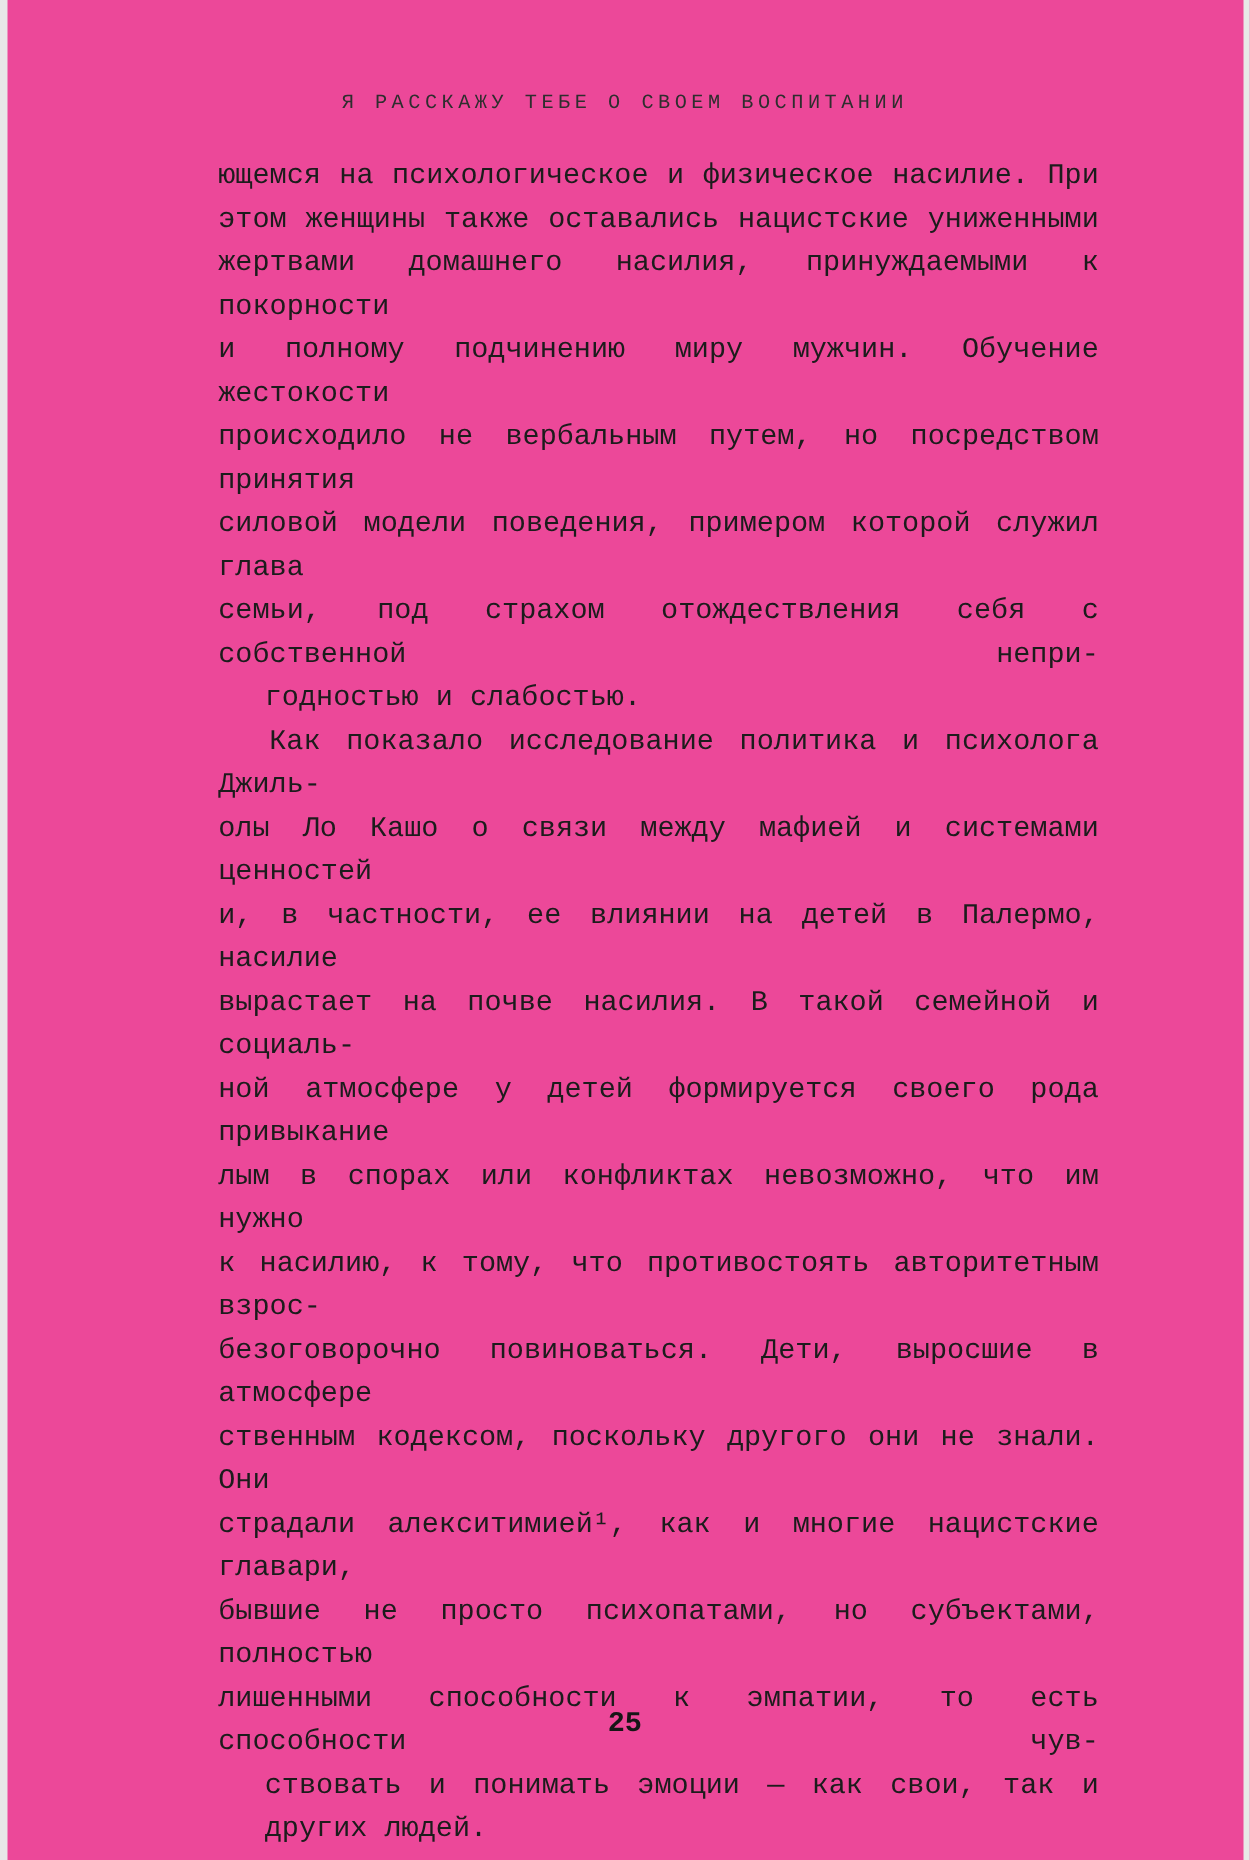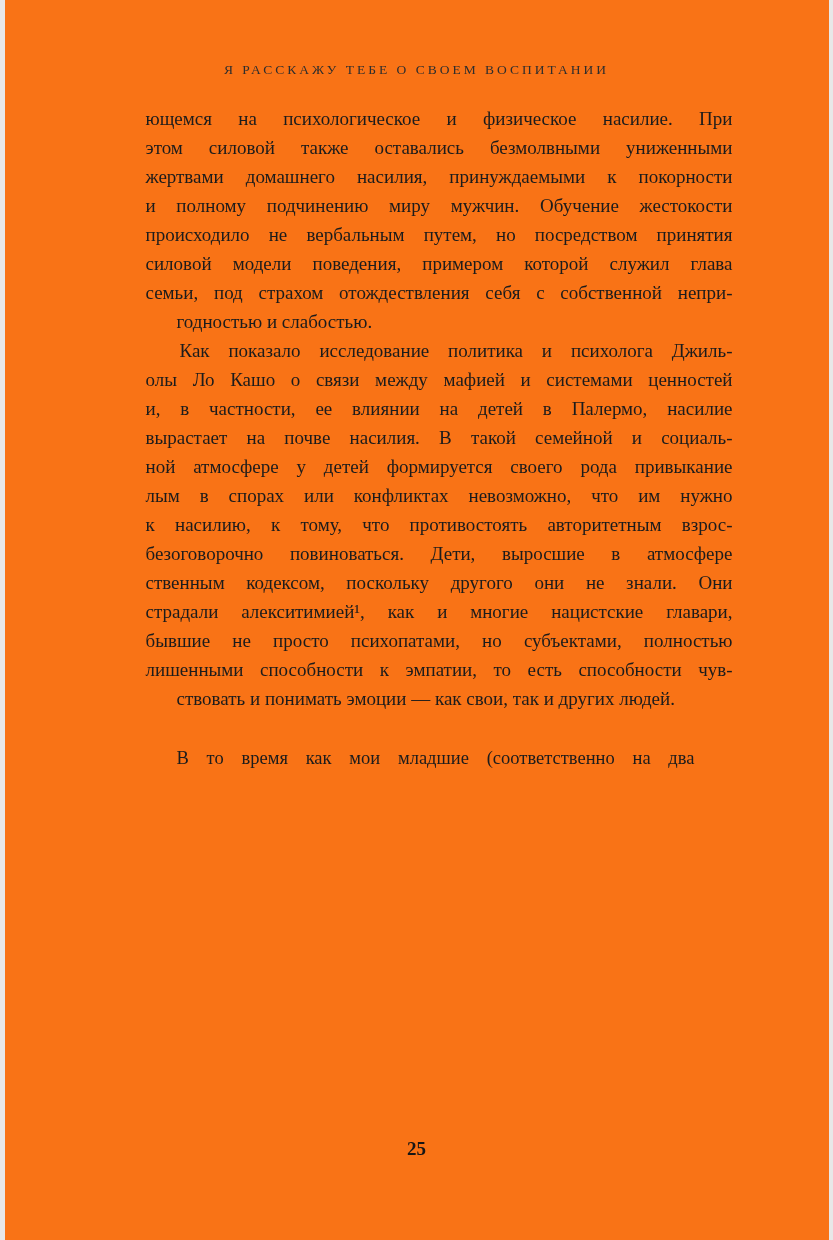--- a/index.html
+++ b/index.html
@@ -1,22 +1,22 @@
 <!DOCTYPE html>
 <html><head>
 <meta charset="utf-8">
 <style>
   html, body { margin: 0; padding: 0; background: #e8e8e8; }
   .page {
     width: 824px;
     height: 1240px;
     margin: 0 auto;
-    background: #f97316;
+    background: #ec4899;
     position: relative;
-    font-family: Liberation Serif, serif;
+    font-family: Liberation Mono, monospace;
     color: #1c1c1c;
     overflow: hidden;
     box-sizing: border-box;
   }
   .running-head {
     padding-top: 62px;
     text-align: center;
     font-size: 13.5px;
     letter-spacing: 3px;
     color: #2e2e2e;
@@ -53,21 +53,21 @@
 <body>
 
 <div class="page">
 
   <div class="running-head">Я РАССКАЖУ ТЕБЕ О СВОЕМ ВОСПИТАНИИ</div>
 
   <div class="text-block">
 
     <div class="paragraph">
       <div class="line">ющемся на психологическое и физическое насилие. При</div>
-      <div class="line">этом силовой также оставались безмолвными униженными</div>
+      <div class="line">этом женщины также оставались нацистские униженными</div>
       <div class="line">жертвами домашнего насилия, принуждаемыми к покорности</div>
       <div class="line">и полному подчинению миру мужчин. Обучение жестокости</div>
       <div class="line">происходило не вербальным путем, но посредством принятия</div>
       <div class="line">силовой модели поведения, примером которой служил глава</div>
       <div class="line">семьи, под страхом отождествления себя с собственной непри-</div>
       <div class="line last">годностью и слабостью.</div>
     </div>
 
     <div class="paragraph">
       <div class="line indent">Как показало исследование политика и психолога Джиль-</div>

